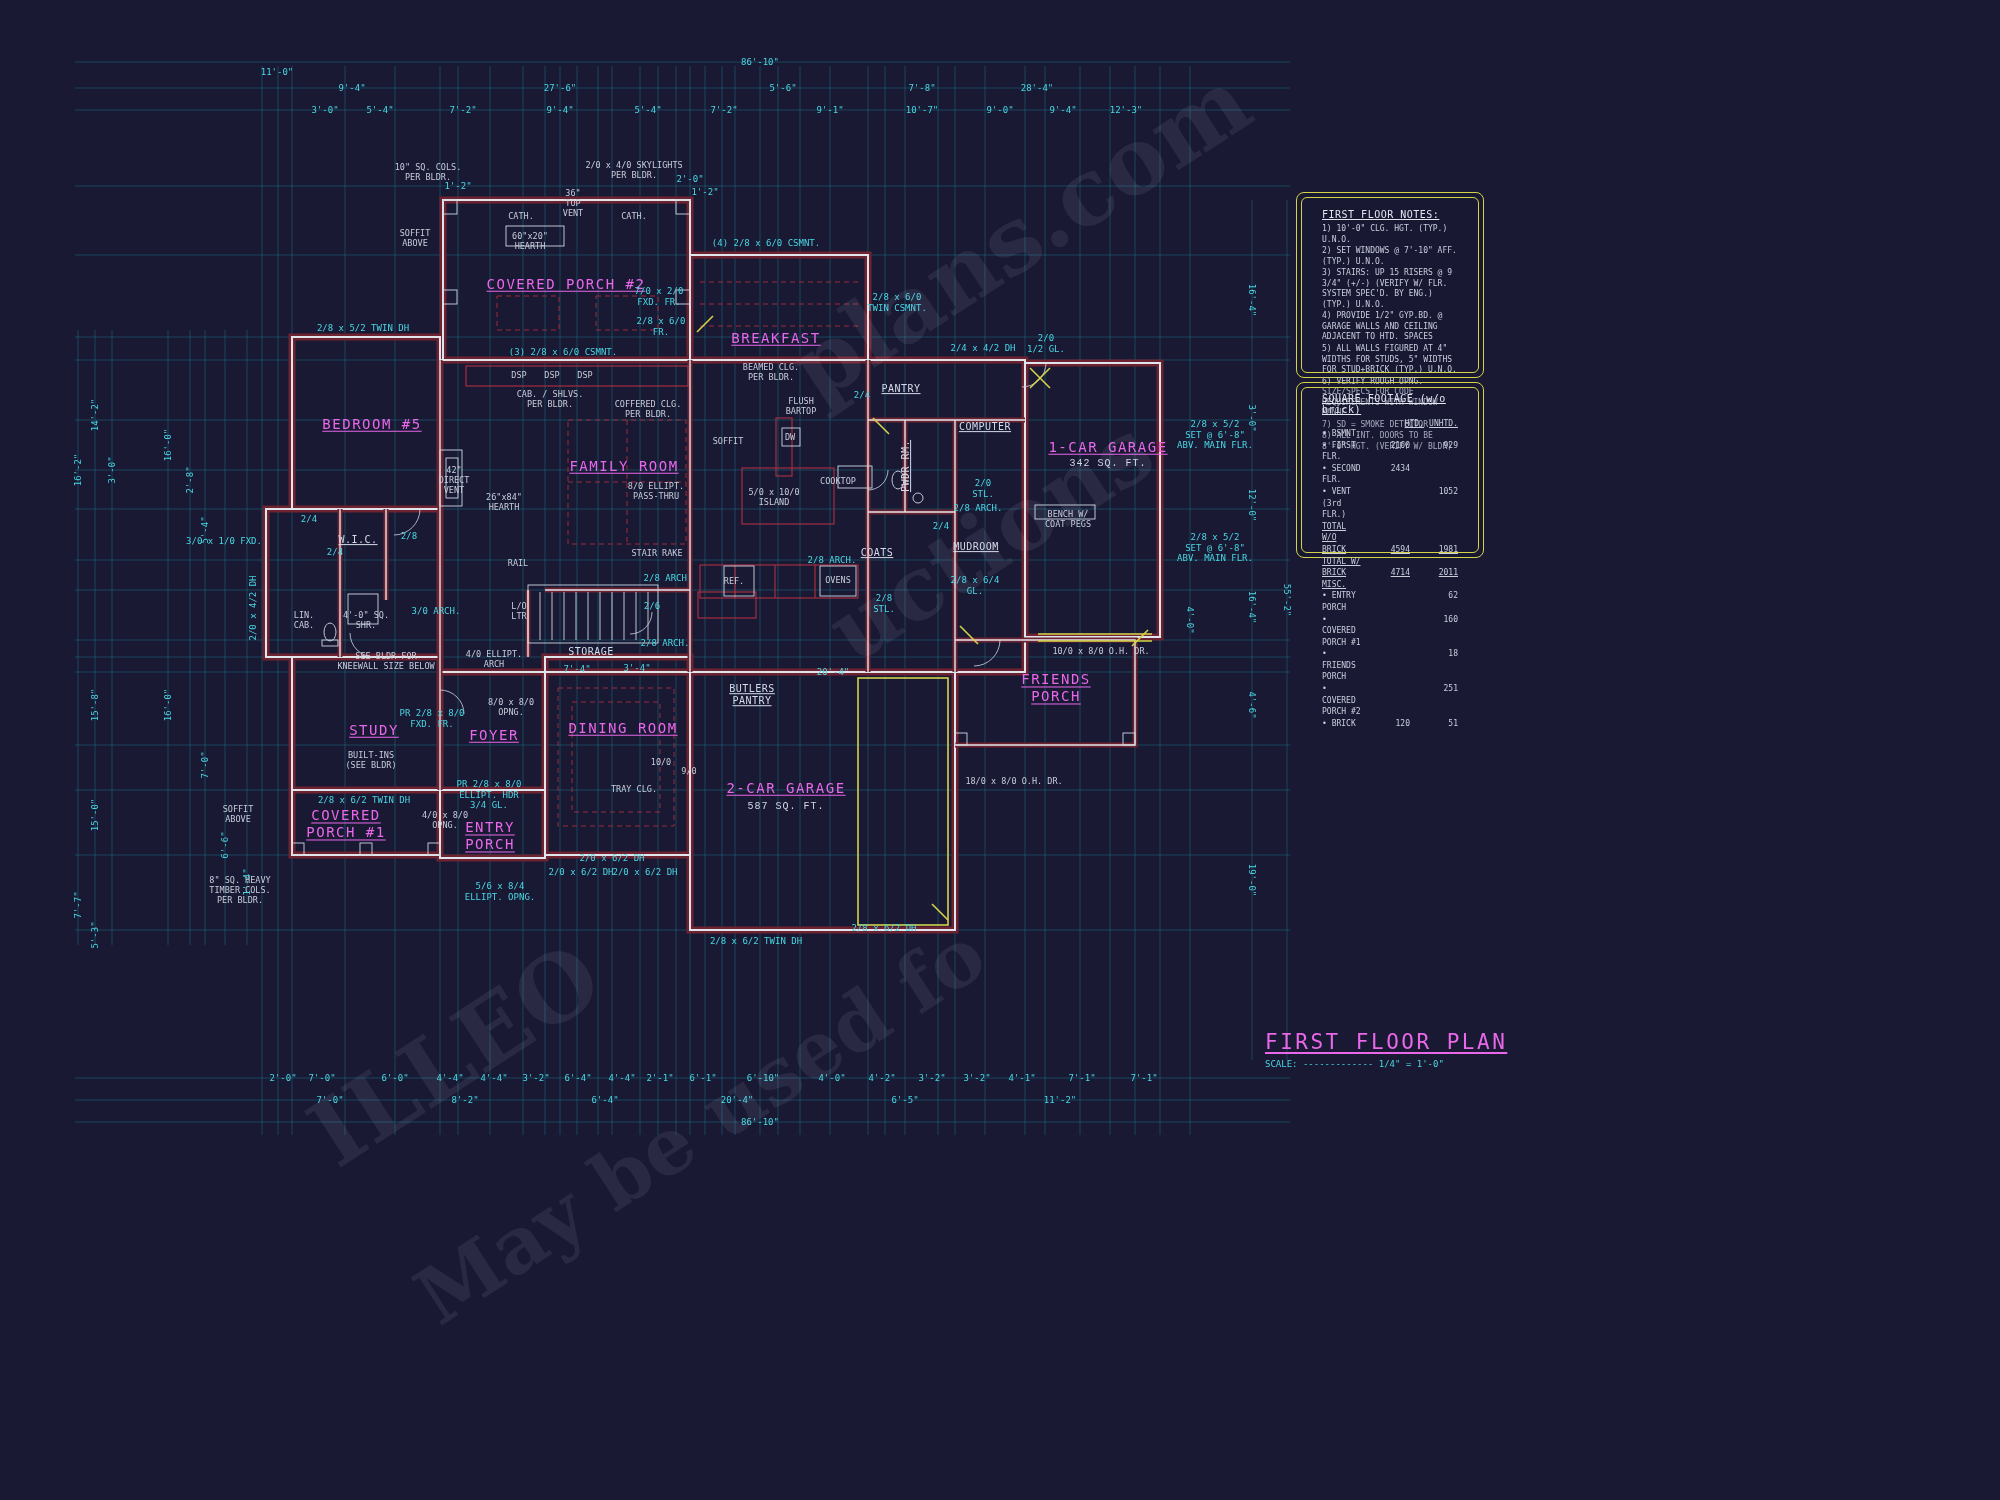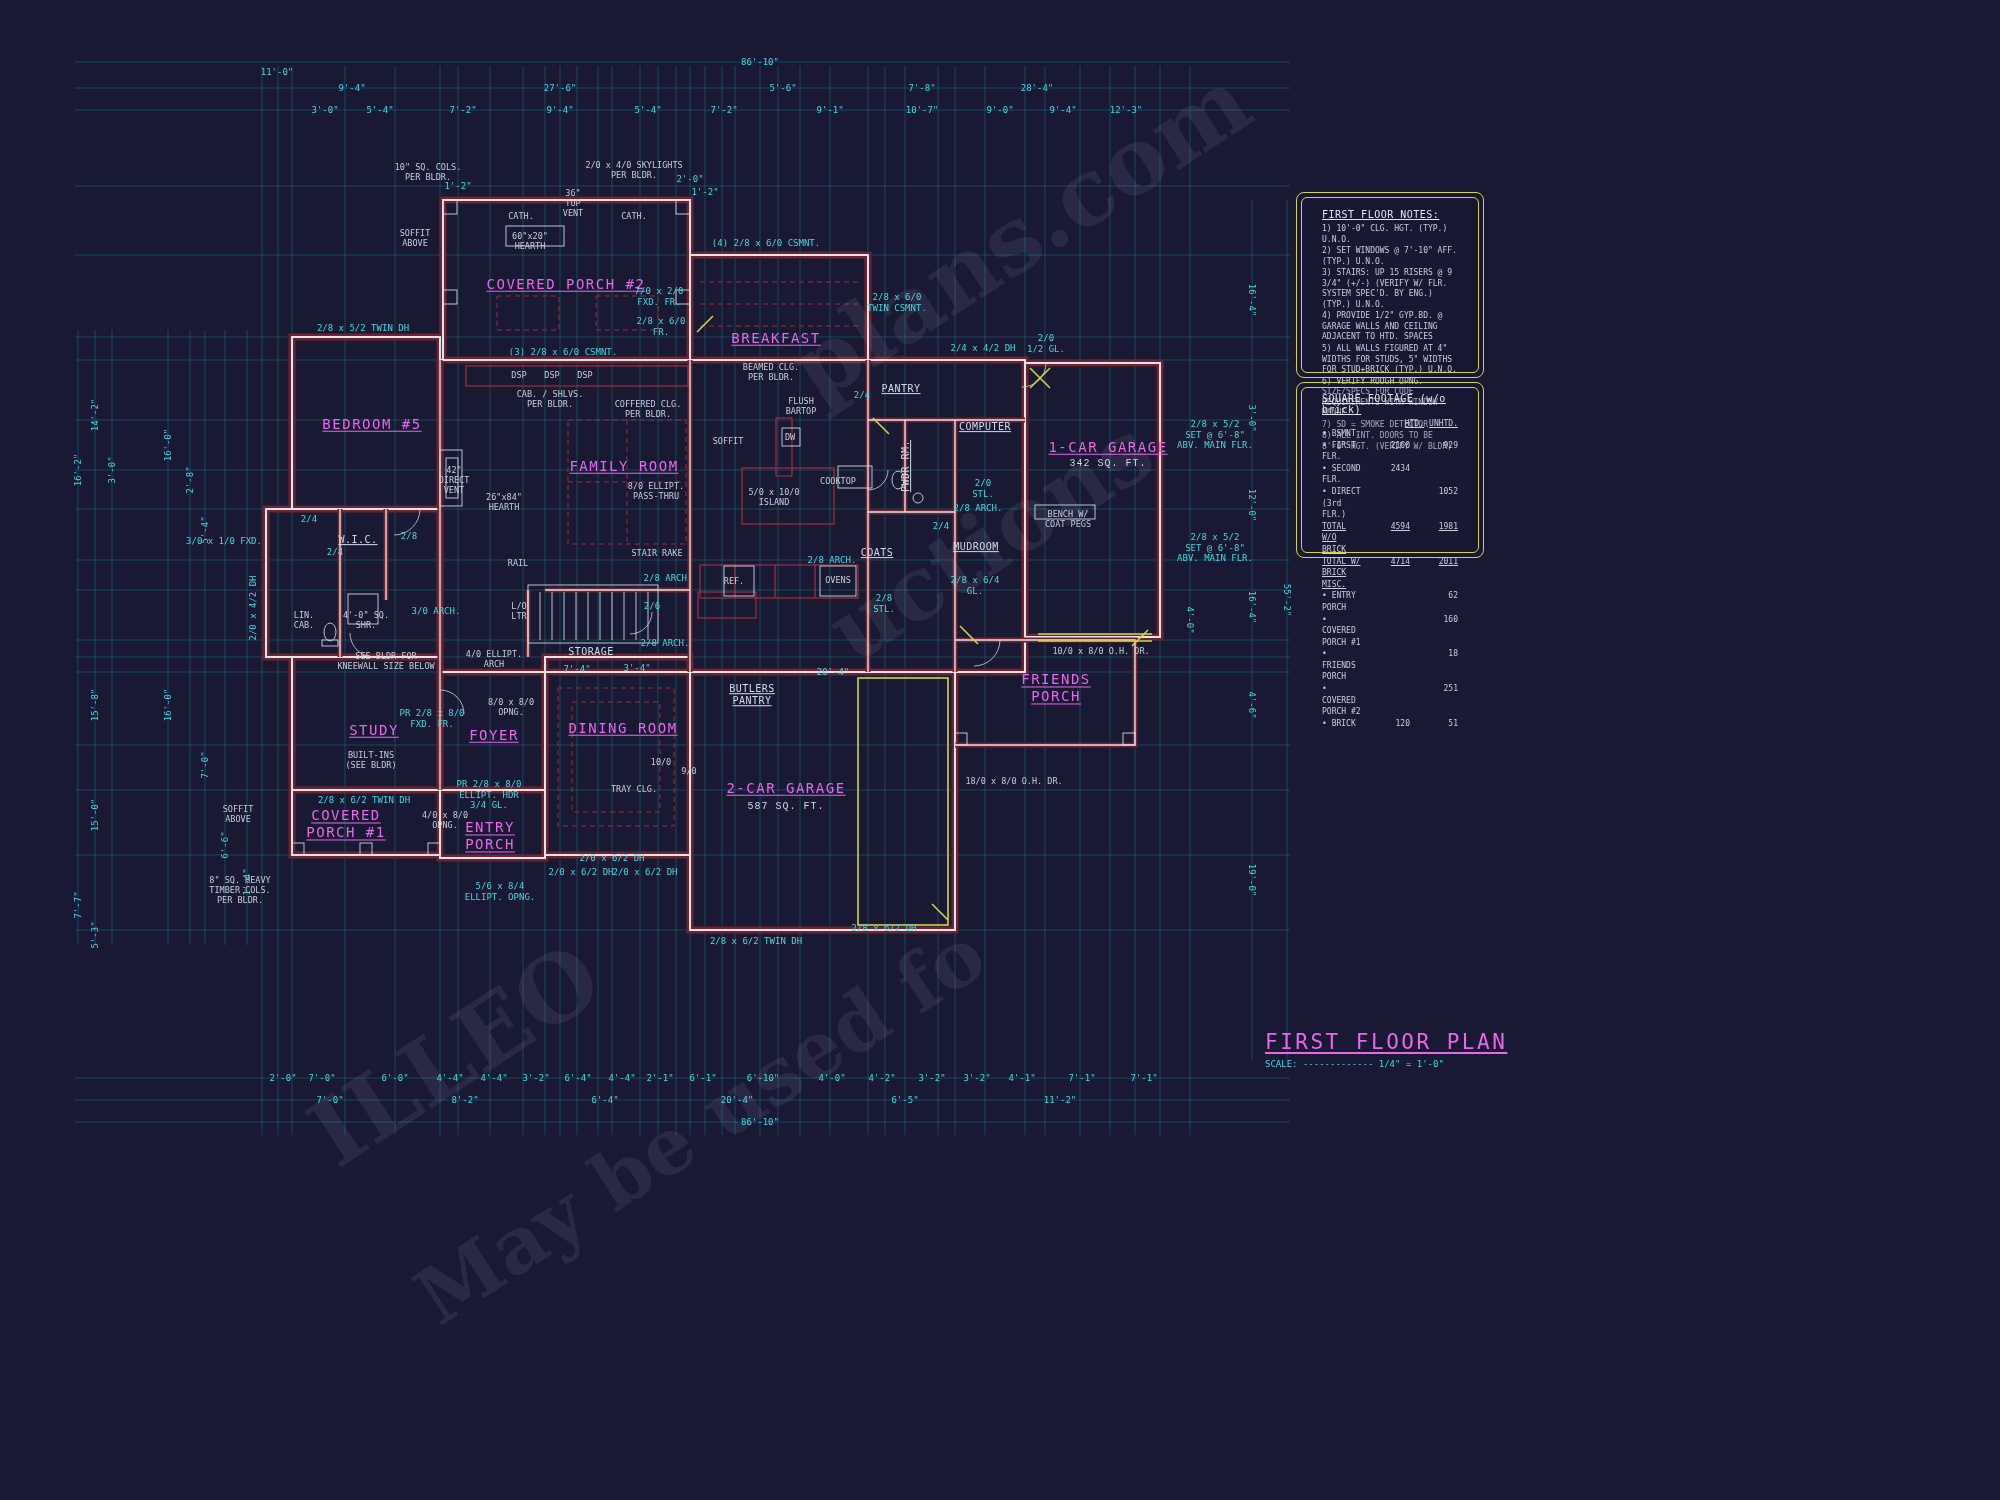--- a/index.html
+++ b/index.html
@@ -19,21 +19,21 @@
   .ybox{position:absolute;border:1px solid #d3d34a;border-radius:8px;padding:4px;background:rgba(20,20,50,.2);}
   .ybox-inner{border:1px solid #d3d34a;border-radius:6px;padding:5px 20px;height:calc(100% - 12px);}
   .box-title{display:inline-block;color:#e3e7f0;font-size:10px;letter-spacing:.5px;
              text-decoration:underline;margin-bottom:4px;}
   .note-line{color:#c9cfdd;font-size:8px;line-height:1.32;margin-bottom:1px;}
   .sq-head{display:flex;color:#c9cfdd;font-size:8px;text-decoration:underline;}
   .sq-head .sq-l{flex:1;}
   .sq-v{width:34px;text-align:right;}
   .sq-row{display:flex;color:#c9cfdd;font-size:8px;line-height:1.45;gap:14px;}
   .sq-l{flex:1;text-align:left;}
-  .sq-row.total{text-decoration:underline;}
+  .sq-row.total{text-decoration:underline;align-items:flex-end;}
   .sq-row.sect{text-decoration:underline;}
   
   .title-block{position:absolute;left:1265px;top:1030px;width:230px;}
   .plan-title{color:#e967e9;font-size:21px;letter-spacing:2.5px;text-decoration:underline;
               text-underline-offset:3px;white-space:nowrap;}
   .plan-scale{color:#49d7e2;font-size:9px;margin-top:5px;white-space:nowrap;}
   
   #wm-layer{position:absolute;left:0;top:0;width:100%;height:100%;pointer-events:none;}
   .wm{position:absolute;transform:translate(-50%,-50%) rotate(-33deg);
       font-family:"DejaVu Serif", serif;font-weight:bold;color:rgba(215,222,238,0.085);
@@ -397,21 +397,21 @@
             <span class="sq-l">• FIRST FLR.</span>
             <span class="sq-v">2160</span>
             <span class="sq-v">929</span>
           </div>
           <div class="sq-row ">
             <span class="sq-l">• SECOND FLR.</span>
             <span class="sq-v">2434</span>
             <span class="sq-v"></span>
           </div>
           <div class="sq-row ">
-            <span class="sq-l">• DIRECT (3rd FLR.)</span>
+            <span class="sq-l">• VENT (3rd FLR.)</span>
             <span class="sq-v"></span>
             <span class="sq-v">1052</span>
           </div>
           <div class="sq-row total">
             <span class="sq-l">TOTAL W/O BRICK</span>
             <span class="sq-v">4594</span>
             <span class="sq-v">1981</span>
           </div>
           <div class="sq-row total">
             <span class="sq-l">TOTAL W/ BRICK</span>

